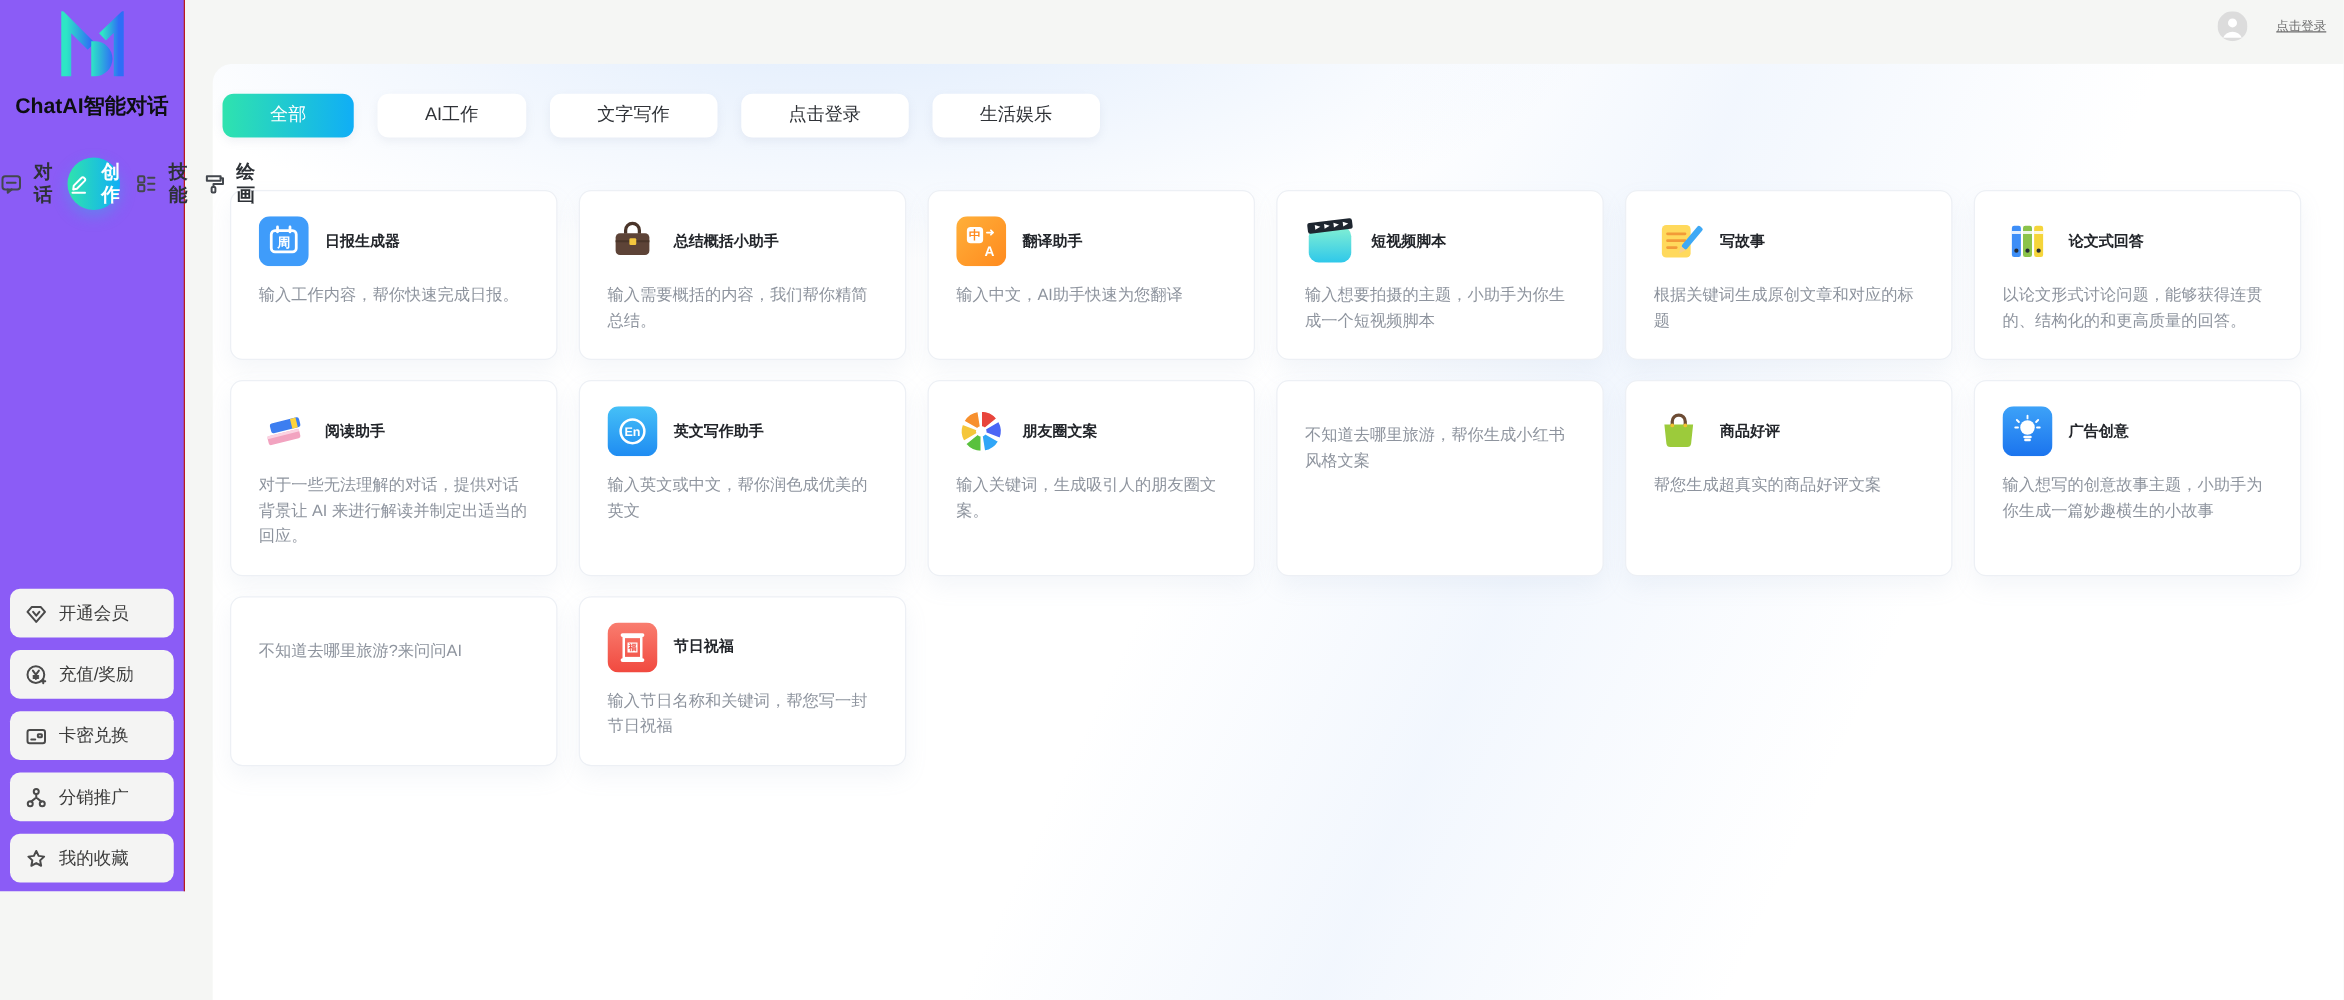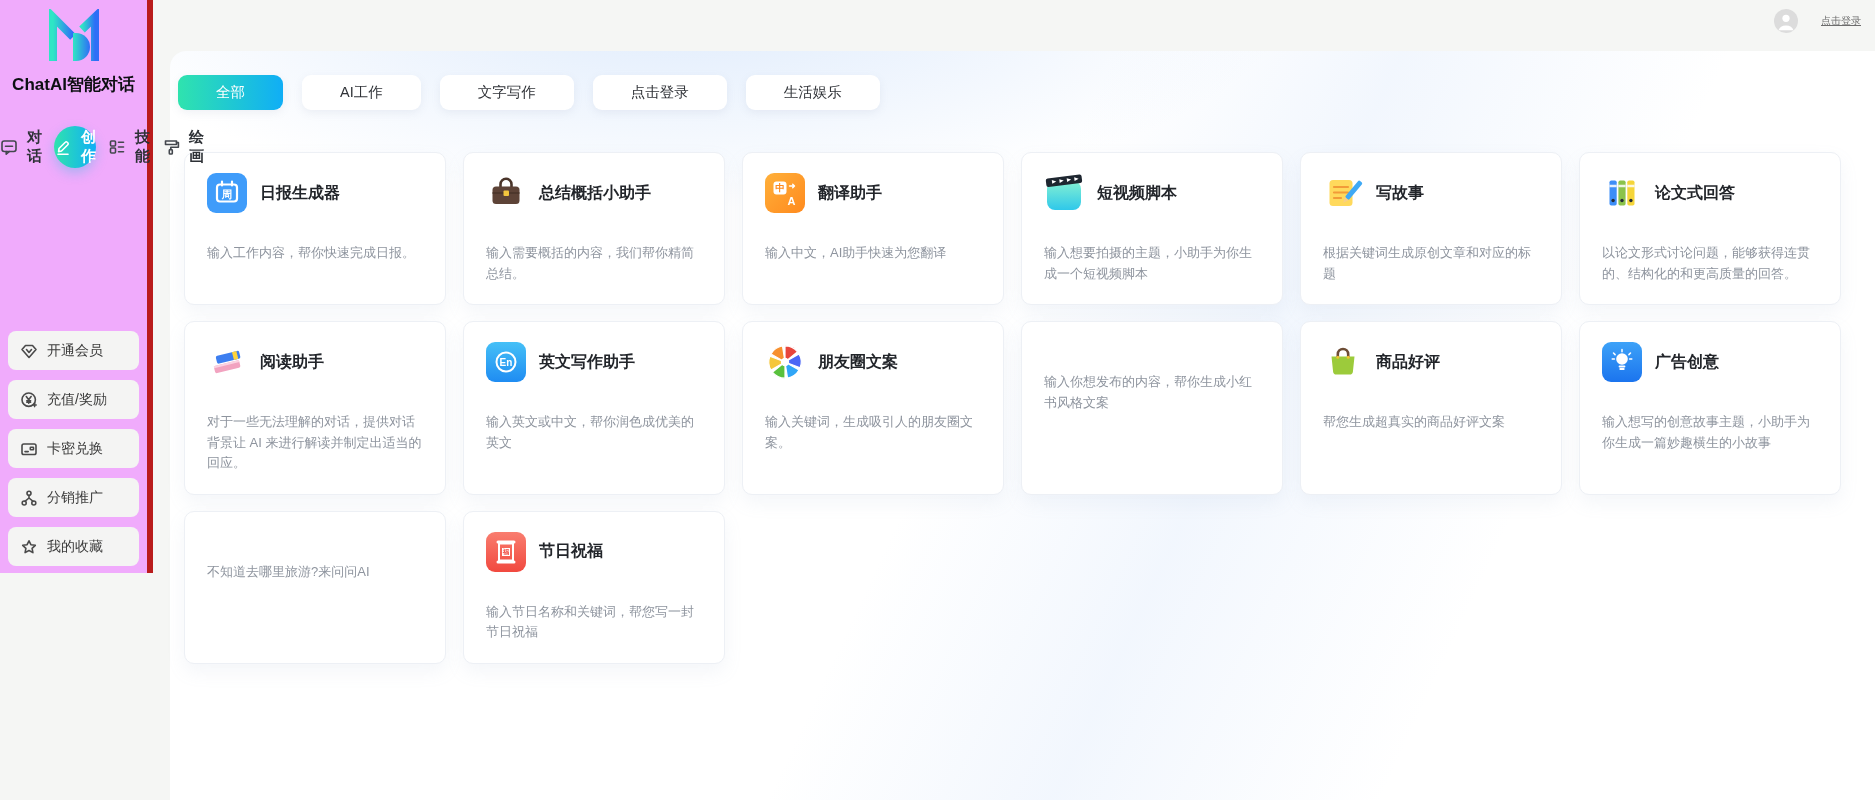--- a/index.html
+++ b/index.html
@@ -4,22 +4,22 @@
 <style>
   html,body{margin:0;padding:0;}
   body{
     width:1875px;height:800px;position:relative;overflow:hidden;
     background:#f5f6f4;
     font-family:"Liberation Sans","DejaVu Sans",sans-serif;
     -webkit-font-smoothing:antialiased;
   }
   
   .sidebar{
-    position:absolute;left:0;top:0;width:147px;height:573px;background:#f0abfc;
-    border-right:6px solid #b91c1c;z-index:5;display:flex;flex-direction:column;align-items:center;
+    position:absolute;left:0;top:0;width:147px;height:713px;background:#8b5cf6;
+    border-right:1px solid #b91c1c;z-index:5;display:flex;flex-direction:column;align-items:center;
   }
   .logo{margin-top:8px;height:56px;display:flex;align-items:center;justify-content:center;}
   .app-title{margin-top:9px;font-size:17px;font-weight:bold;color:#0d0f12;white-space:nowrap;}
   .nav{margin-top:30px;display:flex;flex-direction:row;gap:12px;align-items:center;width:100%;}
   .nav-item{
     width:110px;height:42px;border-radius:21px;display:flex;align-items:center;justify-content:center;
     gap:9px;font-size:15px;font-weight:600;color:#2d3136;cursor:pointer;
   }
   .nav-item .nav-ic{display:flex;align-items:center;color:#43474d;}
   .nav-item.active{
@@ -55,22 +55,22 @@
   .tab.active{background:linear-gradient(90deg,#2fe3ae,#10aef6);color:#fff;}
   .grid{
     margin:42px 34px 0 14px;display:grid;grid-template-columns:repeat(6,1fr);gap:16px 17px;
   }
   .card{
     background:#fff;border:1px solid #edf0f5;border-radius:10px;min-height:123px;box-sizing:border-box;
     padding:20px 22px;box-shadow:0 8px 18px rgba(149,167,199,.10);cursor:pointer;
   }
   .card-head{display:flex;align-items:center;gap:13px;}
   .card-icon{width:40px;height:40px;flex:none;display:flex;}
-  .card-title{font-size:16px;font-weight:700;color:#22252a;white-space:nowrap;}
-  .card-desc{margin-top:30px;font-size:13px;color:#8e949e;line-height:1.58;}
+  .card-title{font-size:12px;font-weight:700;color:#22252a;white-space:nowrap;}
+  .card-desc{margin-top:13px;font-size:13px;color:#8e949e;line-height:1.58;}
 </style>
 </head>
 <body>
 
 <aside class="sidebar">
   <div class="logo">
     <svg width="62" height="54" viewBox="0 0 62 54">
       <defs>
         <linearGradient id="lgLogo" x1="0" y1="0" x2="1" y2="0">
           <stop offset="0" stop-color="#2ee6c5"></stop>
@@ -353,21 +353,21 @@
                 <path d="M20 20 L20 3.8 A16.2 16.2 0 0 1 32.6 9.8 Z" fill="#f7902e" transform="rotate(300 20 20)"></path>
               </g>
               <circle cx="20" cy="20" r="4.2" fill="#fff"></circle>
             </svg>
           </span>
           <span class="card-title">朋友圈文案</span>
         </div>
         <div class="card-desc">输入关键词，生成吸引人的朋友圈文案。</div>
       </div>
       <div class="card">
-        <div class="card-desc">输入你想发布的内容，帮你生成小红书风格文案</div>
+        <div class="card-desc">不知道去哪里旅游，帮你生成小红书风格文案</div>
       </div>
       <div class="card">
         <div class="card-head">
           <span class="card-icon">
             <svg viewBox="0 0 40 40" width="40" height="40">
               <path d="M8.5 14.5 h23 l-1.6 15.2 a3.2 3.2 0 0 1 -3.2 2.8 H13.3 a3.2 3.2 0 0 1 -3.2 -2.8 Z" fill="#9ccb3b"></path>
               <path d="M14.8 14.5 v-2.3 a5.2 5.2 0 0 1 10.4 0 v2.3" fill="none" stroke="#6d4c35" stroke-width="2.6" stroke-linecap="round"></path>
               <circle cx="14.8" cy="15.3" r="1.5" fill="#f2c230"></circle>
               <circle cx="25.2" cy="15.3" r="1.5" fill="#f2c230"></circle>
             </svg>

